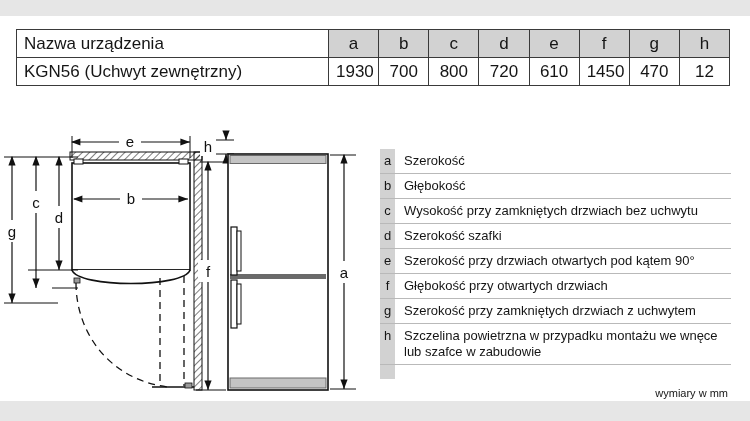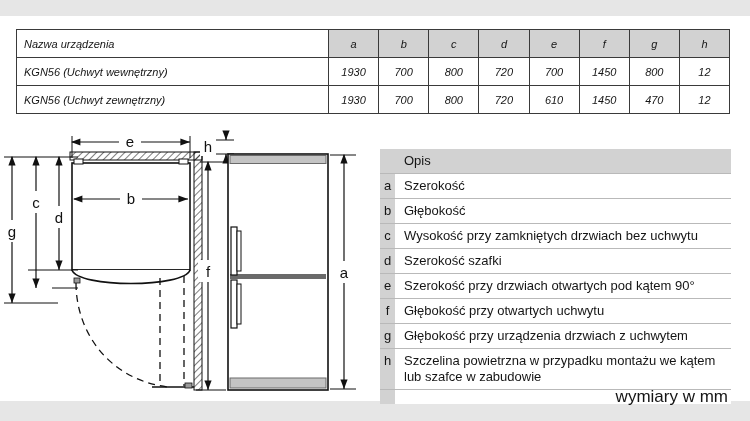--- a/index.html
+++ b/index.html
@@ -22,28 +22,27 @@
   
   #spec-table{
     position:absolute;left:16px;top:13px;
     width:714px;
     border-collapse:collapse;
     table-layout:fixed;
   }
   #spec-table td,#spec-table th{
     border:1px solid #3a3a3a;
     height:27px;
-    font-size:11px;
+    font-size:17px;
     color:#151515;
     padding:0 7px;
     font-weight:normal;
     text-align:center;
     white-space:nowrap;
     overflow:hidden;
-    font-style:italic;
   }
   #spec-table thead th{background:#d2d2d2;}
   #spec-table .name-col{
     text-align:left;width:297px;
   }
   #spec-table thead th.name-col{background:#ffffff;border-top-color:#3a3a3a;}
   #spec-table td.num{background:#ffffff;width:51.6px;}
   #spec-table tbody td.name-col{background:#ffffff;}
 
   
@@ -80,21 +79,21 @@
   .legend-tail{
     height:14px;
     display:flex;
   }
   .legend-tail .legend-key{background:#d2d2d2;padding:0;}
   .legend-tail .legend-desc{background:#ffffff;padding:0;}
 
   
   #footer-note{
     position:absolute;right:22px;top:371px;
-    font-size:17px;color:#151515;
+    font-size:11px;color:#151515;
   }
 
   
   .dimlabel{font-family:"Liberation Sans","DejaVu Sans",sans-serif;font-size:15px;fill:#111;}
 </style>
 </head>
 <body>
 
 <div id="page">
   <div id="sheet">
@@ -108,31 +107,20 @@
           <th>c</th>
           <th>d</th>
           <th>e</th>
           <th>f</th>
           <th>g</th>
           <th>h</th>
         </tr>
       </thead>
       <tbody>
         <tr>
-          <td class="name-col">KGN56 (Uchwyt wewnętrzny)</td>
-          <td class="num">1930</td>
-          <td class="num">700</td>
-          <td class="num">800</td>
-          <td class="num">720</td>
-          <td class="num">700</td>
-          <td class="num">1450</td>
-          <td class="num">800</td>
-          <td class="num">12</td>
-        </tr>
-        <tr>
           <td class="name-col">KGN56 (Uchwyt zewnętrzny)</td>
           <td class="num">1930</td>
           <td class="num">700</td>
           <td class="num">800</td>
           <td class="num">720</td>
           <td class="num">610</td>
           <td class="num">1450</td>
           <td class="num">470</td>
           <td class="num">12</td>
         </tr>
@@ -260,24 +248,20 @@
           <line x1="330" y1="27" x2="356" y2="27" stroke="#111" stroke-width="1"></line>
           <line x1="330" y1="261" x2="356" y2="261" stroke="#111" stroke-width="1"></line>
           <line x1="344" y1="27" x2="344" y2="261" stroke="#111" stroke-width="1.2" marker-start="url(#ahs)" marker-end="url(#ah)"></line>
           <rect x="334" y="133" width="20" height="22" fill="#ffffff"></rect>
           <text class="dimlabel" x="344" y="150" text-anchor="middle">a</text>
         </g>
       </svg>
     </div>
 
     <div id="legend">
-      <div class="legend-row legend-head">
-        <div class="legend-key"></div>
-        <div class="legend-desc">Opis</div>
-      </div>
 
       <div class="legend-row">
         <div class="legend-key">a</div>
         <div class="legend-desc">Szerokość</div>
       </div>
       <div class="legend-row">
         <div class="legend-key">b</div>
         <div class="legend-desc">Głębokość</div>
       </div>
       <div class="legend-row">
@@ -287,29 +271,29 @@
       <div class="legend-row">
         <div class="legend-key">d</div>
         <div class="legend-desc">Szerokość szafki</div>
       </div>
       <div class="legend-row">
         <div class="legend-key">e</div>
         <div class="legend-desc">Szerokość przy drzwiach otwartych pod kątem 90°</div>
       </div>
       <div class="legend-row">
         <div class="legend-key">f</div>
-        <div class="legend-desc">Głębokość przy otwartych uchwytu</div>
+        <div class="legend-desc">Głębokość przy otwartych drzwiach</div>
       </div>
       <div class="legend-row">
         <div class="legend-key">g</div>
-        <div class="legend-desc">Głębokość przy urządzenia drzwiach z uchwytem</div>
+        <div class="legend-desc">Szerokość przy zamkniętych drzwiach z uchwytem</div>
       </div>
       <div class="legend-row">
         <div class="legend-key">h</div>
-        <div class="legend-desc">Szczelina powietrzna w przypadku montażu we kątem lub szafce w zabudowie</div>
+        <div class="legend-desc">Szczelina powietrzna w przypadku montażu we wnęce lub szafce w zabudowie</div>
       </div>
       <div class="legend-tail">
         <div class="legend-key"></div>
         <div class="legend-desc"></div>
       </div>
     </div>
 
     <div id="footer-note">wymiary w mm</div>
 
   </div>

